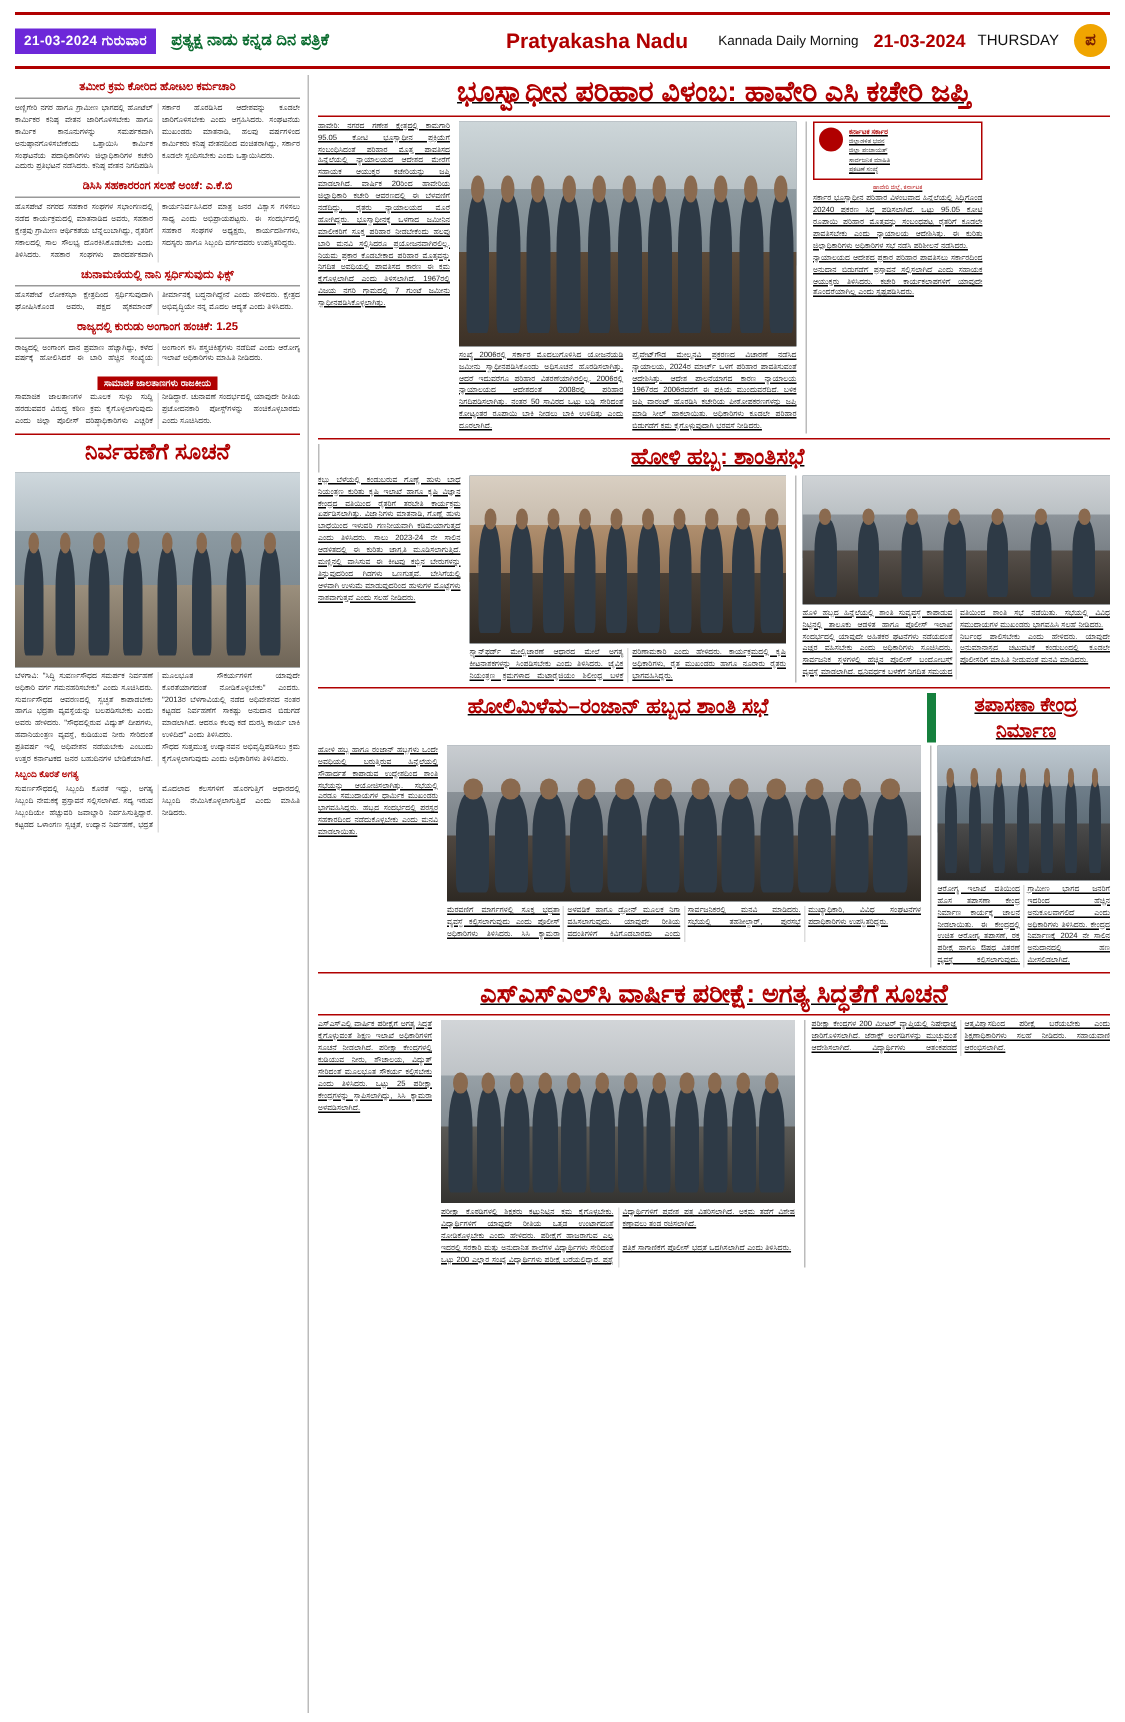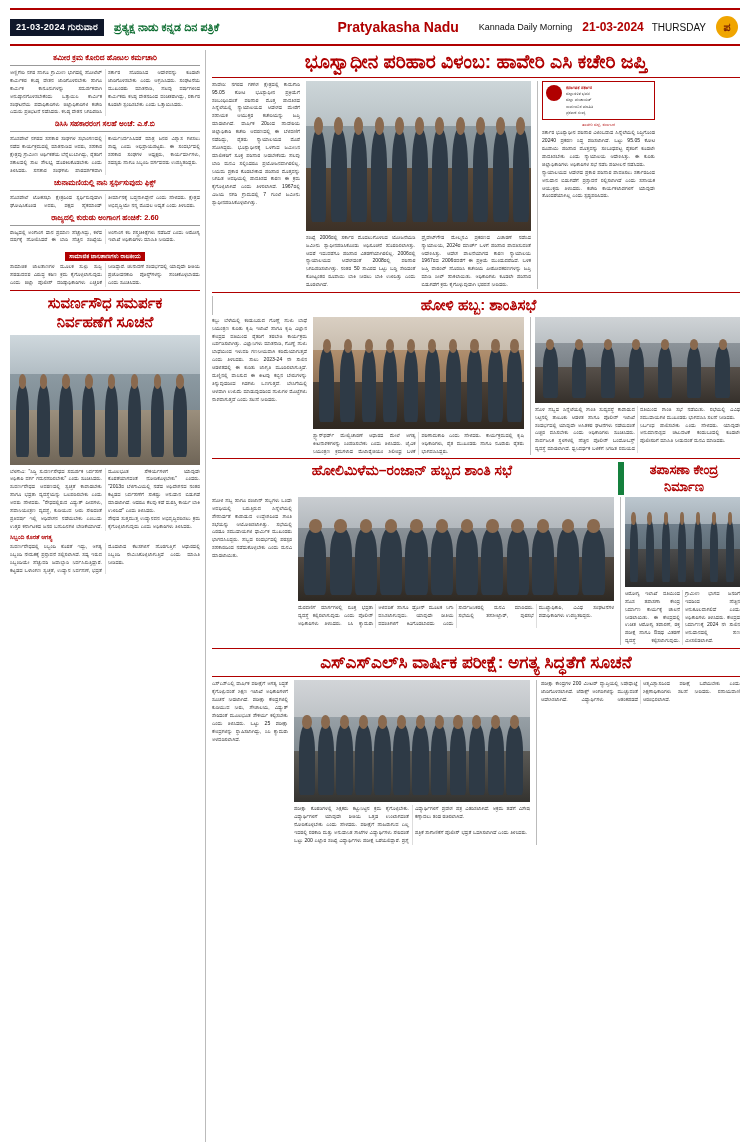--- a/index.html
+++ b/index.html
@@ -8,21 +8,21 @@
     width:750px;height:1148px;background:#fff;position:relative;overflow:hidden;
     box-sizing:border-box;padding:8px 10px 6px 10px;
   }
   
   .masthead{
     border-top:2px solid #b00000;border-bottom:2px solid #b00000;
     height:34px;display:flex;align-items:center;position:relative;
     margin-bottom:4px;
   }
   .mh-date{
-    background:#0f172a;color:#fff;font-size:9px;font-weight:bold;
+    background:#6d28d9;color:#fff;font-size:9px;font-weight:bold;
     padding:3px 6px;letter-spacing:.3px;white-space:nowrap;
   }
   .mh-kan{
     color:#0a6b2e;font-size:11px;font-weight:bold;margin-left:10px;white-space:nowrap;text-align:center;
   }
   .mh-sep{flex:1;}
   .mh-title{color:#b00000;font-size:14px;font-weight:bold;white-space:nowrap;}
   .mh-sub{color:#111;font-size:9px;margin-left:20px;white-space:nowrap;}
   .mh-date2{color:#b00000;font-size:12px;font-weight:bold;margin-left:10px;white-space:nowrap;}
   .mh-day{color:#111;font-size:10px;margin-left:8px;white-space:nowrap;}
@@ -84,29 +84,28 @@
       <div class="kn" style="column-count:2;column-gap:6px;column-rule:1px solid #ddd;">ಅಣ್ಣಿಗೇರಿ ನಗರ ಹಾಗೂ ಗ್ರಾಮೀಣ ಭಾಗದಲ್ಲಿ ಹೋಟೆಲ್ ಕಾರ್ಮಿಕರ ಕನಿಷ್ಠ ವೇತನ ಜಾರಿಗೊಳಿಸಬೇಕು ಹಾಗೂ ಕಾರ್ಮಿಕ ಕಾನೂನುಗಳನ್ನು ಸಮರ್ಪಕವಾಗಿ ಅನುಷ್ಠಾನಗೊಳಿಸಬೇಕೆಂದು ಒತ್ತಾಯಿಸಿ ಕಾರ್ಮಿಕ ಸಂಘಟನೆಯ ಪದಾಧಿಕಾರಿಗಳು ಜಿಲ್ಲಾಧಿಕಾರಿಗಳ ಕಚೇರಿ ಎದುರು ಪ್ರತಿಭಟನೆ ನಡೆಸಿದರು. ಕನಿಷ್ಠ ವೇತನ ನಿಗದಿಪಡಿಸಿ ಸರ್ಕಾರ ಹೊರಡಿಸಿದ ಆದೇಶವನ್ನು ಕೂಡಲೇ ಜಾರಿಗೊಳಿಸಬೇಕು ಎಂದು ಆಗ್ರಹಿಸಿದರು. ಸಂಘಟನೆಯ ಮುಖಂಡರು ಮಾತನಾಡಿ, ಹಲವು ವರ್ಷಗಳಿಂದ ಕಾರ್ಮಿಕರು ಕನಿಷ್ಠ ವೇತನದಿಂದ ವಂಚಿತರಾಗಿದ್ದು, ಸರ್ಕಾರ ಕೂಡಲೇ ಸ್ಪಂದಿಸಬೇಕು ಎಂದು ಒತ್ತಾಯಿಸಿದರು.</div>
 
       <div class="subhead center">ಡಿಸಿಸಿ ಸಹಕಾರರಂಗ ಸಲಹೆ ಅಂಚೆ: ಎ.ಕೆ.ಬಿ</div>
       <div class="rule"></div>
       <div class="kn" style="column-count:2;column-gap:6px;column-rule:1px solid #ddd;">ಹೊಸಪೇಟೆ ನಗರದ ಸಹಕಾರ ಸಂಘಗಳ ಸಭಾಂಗಣದಲ್ಲಿ ನಡೆದ ಕಾರ್ಯಕ್ರಮದಲ್ಲಿ ಮಾತನಾಡಿದ ಅವರು, ಸಹಕಾರ ಕ್ಷೇತ್ರವು ಗ್ರಾಮೀಣ ಆರ್ಥಿಕತೆಯ ಬೆನ್ನೆಲುಬಾಗಿದ್ದು, ರೈತರಿಗೆ ಸಕಾಲದಲ್ಲಿ ಸಾಲ ಸೌಲಭ್ಯ ದೊರಕಿಸಿಕೊಡಬೇಕು ಎಂದು ತಿಳಿಸಿದರು. ಸಹಕಾರ ಸಂಘಗಳು ಪಾರದರ್ಶಕವಾಗಿ ಕಾರ್ಯನಿರ್ವಹಿಸಿದರೆ ಮಾತ್ರ ಜನರ ವಿಶ್ವಾಸ ಗಳಿಸಲು ಸಾಧ್ಯ ಎಂದು ಅಭಿಪ್ರಾಯಪಟ್ಟರು. ಈ ಸಂದರ್ಭದಲ್ಲಿ ಸಹಕಾರ ಸಂಘಗಳ ಅಧ್ಯಕ್ಷರು, ಕಾರ್ಯದರ್ಶಿಗಳು, ಸದಸ್ಯರು ಹಾಗೂ ಸಿಬ್ಬಂದಿ ವರ್ಗದವರು ಉಪಸ್ಥಿತರಿದ್ದರು.</div>
 
       <div class="subhead center">ಚುನಾಮಣಿಯಲ್ಲಿ ನಾನಿ ಸ್ಪರ್ಧಿಸುವುದು ಫಿಕ್ಸ್</div>
       <div class="rule"></div>
       <div class="kn" style="column-count:2;column-gap:6px;column-rule:1px solid #ddd;">ಹೊಸಪೇಟೆ ಲೋಕಸಭಾ ಕ್ಷೇತ್ರದಿಂದ ಸ್ಪರ್ಧಿಸುವುದಾಗಿ ಘೋಷಿಸಿಕೊಂಡ ಅವರು, ಪಕ್ಷದ ಹೈಕಮಾಂಡ್ ತೀರ್ಮಾನಕ್ಕೆ ಬದ್ಧನಾಗಿದ್ದೇನೆ ಎಂದು ಹೇಳಿದರು. ಕ್ಷೇತ್ರದ ಅಭಿವೃದ್ಧಿಯೇ ನನ್ನ ಮೊದಲ ಆದ್ಯತೆ ಎಂದು ತಿಳಿಸಿದರು.</div>
 
-      <div class="subhead center">ರಾಜ್ಯದಲ್ಲಿ ಕುರುಡು ಅಂಗಾಂಗ ಹಂಚಿಕೆ: 2.60</div>
+      <div class="subhead center">ರಾಜ್ಯದಲ್ಲಿ ಕುರುಡು ಅಂಗಾಂಗ ಹಂಚಿಕೆ: 1.25</div>
       <div class="rule"></div>
       <div class="kn" style="column-count:2;column-gap:6px;column-rule:1px solid #ddd;">ರಾಜ್ಯದಲ್ಲಿ ಅಂಗಾಂಗ ದಾನ ಪ್ರಮಾಣ ಹೆಚ್ಚಾಗಿದ್ದು, ಕಳೆದ ವರ್ಷಕ್ಕೆ ಹೋಲಿಸಿದರೆ ಈ ಬಾರಿ ಹೆಚ್ಚಿನ ಸಂಖ್ಯೆಯ ಅಂಗಾಂಗ ಕಸಿ ಶಸ್ತ್ರಚಿಕಿತ್ಸೆಗಳು ನಡೆದಿವೆ ಎಂದು ಆರೋಗ್ಯ ಇಲಾಖೆ ಅಧಿಕಾರಿಗಳು ಮಾಹಿತಿ ನೀಡಿದರು.</div>
 
       <div style="text-align:center;"><span class="tag">ಸಾಮಾಜಿಕ ಜಾಲತಾಣಗಳು ರಾಜಕೀಯ</span></div>
       <div class="kn" style="column-count:2;column-gap:6px;column-rule:1px solid #ddd;">ಸಾಮಾಜಿಕ ಜಾಲತಾಣಗಳ ಮೂಲಕ ಸುಳ್ಳು ಸುದ್ದಿ ಹರಡುವವರ ವಿರುದ್ಧ ಕಠಿಣ ಕ್ರಮ ಕೈಗೊಳ್ಳಲಾಗುವುದು ಎಂದು ಜಿಲ್ಲಾ ಪೊಲೀಸ್ ವರಿಷ್ಠಾಧಿಕಾರಿಗಳು ಎಚ್ಚರಿಕೆ ನೀಡಿದ್ದಾರೆ. ಚುನಾವಣೆ ಸಂದರ್ಭದಲ್ಲಿ ಯಾವುದೇ ರೀತಿಯ ಪ್ರಚೋದನಕಾರಿ ಪೋಸ್ಟ್‌ಗಳನ್ನು ಹಂಚಿಕೊಳ್ಳಬಾರದು ಎಂದು ಸೂಚಿಸಿದರು.</div>
 
       <div class="rule-red"></div>
-      <div class="hl" style="font-size:15px;">ಸುವರ್ಣಸೌಧ ಸಮರ್ಪಕ</div>
       <div class="hl" style="font-size:15px;margin-bottom:3px;">ನಿರ್ವಹಣೆಗೆ ಸೂಚನೆ</div>
 
       <div class="photo" style="height:130px;">
         <div class="sky"></div>
         <div class="mid"></div>
         <div class="ground" style="background:linear-gradient(#9b8f7d,#6f6557);"></div>
         <div class="ppl">
           <i style="left:3%"></i>
             <i style="left:14%"></i>
             <i style="left:26%"></i>
@@ -117,21 +116,21 @@
             <i style="left:86%"></i>
         </div>
       </div>
 
       <div class="kn" style="column-count:2;column-gap:6px;column-rule:1px solid #ddd;margin-top:3px;">ಬೆಳಗಾವಿ: "ಸಿದ್ಧಿ ಸುವರ್ಣಸೌಧದ ಸಮರ್ಪಕ ನಿರ್ವಹಣೆ ಅಧಿಕಾರಿ ವರ್ಗ ಗಮನಹರಿಸಬೇಕು" ಎಂದು ಸೂಚಿಸಿದರು. ಸುವರ್ಣಸೌಧದ ಆವರಣದಲ್ಲಿ ಸ್ವಚ್ಛತೆ ಕಾಪಾಡಬೇಕು ಹಾಗೂ ಭದ್ರತಾ ವ್ಯವಸ್ಥೆಯನ್ನು ಬಲಪಡಿಸಬೇಕು ಎಂದು ಅವರು ಹೇಳಿದರು. "ಸೌಧದಲ್ಲಿರುವ ವಿದ್ಯುತ್ ದೀಪಗಳು, ಹವಾನಿಯಂತ್ರಣ ವ್ಯವಸ್ಥೆ, ಕುಡಿಯುವ ನೀರು ಸೇರಿದಂತೆ ಮೂಲಭೂತ ಸೌಕರ್ಯಗಳಿಗೆ ಯಾವುದೇ ಕೊರತೆಯಾಗದಂತೆ ನೋಡಿಕೊಳ್ಳಬೇಕು" ಎಂದರು. "2013ರ ಬೆಳಗಾವಿಯಲ್ಲಿ ನಡೆದ ಅಧಿವೇಶನದ ನಂತರ ಕಟ್ಟಡದ ನಿರ್ವಹಣೆಗೆ ಸಾಕಷ್ಟು ಅನುದಾನ ಬಿಡುಗಡೆ ಮಾಡಲಾಗಿದೆ. ಆದರೂ ಕೆಲವು ಕಡೆ ದುರಸ್ತಿ ಕಾರ್ಯ ಬಾಕಿ ಉಳಿದಿದೆ" ಎಂದು ತಿಳಿಸಿದರು.</div>
       <div class="kn" style="column-count:2;column-gap:6px;column-rule:1px solid #ddd;">ಪ್ರತಿವರ್ಷ ಇಲ್ಲಿ ಅಧಿವೇಶನ ನಡೆಯಬೇಕು ಎಂಬುದು ಉತ್ತರ ಕರ್ನಾಟಕದ ಜನರ ಬಹುದಿನಗಳ ಬೇಡಿಕೆಯಾಗಿದೆ. ಸೌಧದ ಸುತ್ತಮುತ್ತ ಉದ್ಯಾನವನ ಅಭಿವೃದ್ಧಿಪಡಿಸಲು ಕ್ರಮ ಕೈಗೊಳ್ಳಲಾಗುವುದು ಎಂದು ಅಧಿಕಾರಿಗಳು ತಿಳಿಸಿದರು.</div>
       <div class="subhead" style="font-size:6px;">ಸಿಬ್ಬಂದಿ ಕೊರತೆ ಅಗತ್ಯ</div>
       <div class="kn" style="column-count:2;column-gap:6px;column-rule:1px solid #ddd;">ಸುವರ್ಣಸೌಧದಲ್ಲಿ ಸಿಬ್ಬಂದಿ ಕೊರತೆ ಇದ್ದು, ಅಗತ್ಯ ಸಿಬ್ಬಂದಿ ನೇಮಕಕ್ಕೆ ಪ್ರಸ್ತಾವನೆ ಸಲ್ಲಿಸಲಾಗಿದೆ. ಸದ್ಯ ಇರುವ ಸಿಬ್ಬಂದಿಯೇ ಹೆಚ್ಚುವರಿ ಜವಾಬ್ದಾರಿ ನಿರ್ವಹಿಸುತ್ತಿದ್ದಾರೆ. ಕಟ್ಟಡದ ಒಳಾಂಗಣ ಸ್ವಚ್ಛತೆ, ಉದ್ಯಾನ ನಿರ್ವಹಣೆ, ಭದ್ರತೆ ಮೊದಲಾದ ಕೆಲಸಗಳಿಗೆ ಹೊರಗುತ್ತಿಗೆ ಆಧಾರದಲ್ಲಿ ಸಿಬ್ಬಂದಿ ನೇಮಿಸಿಕೊಳ್ಳಲಾಗುತ್ತಿದೆ ಎಂದು ಮಾಹಿತಿ ನೀಡಿದರು.</div>
     </div>
 
-    <div class="col" style="flex:1;">
+    <div class="col" style="flex:1;text-decoration:underline;">
 
       <div class="hl" style="font-size:19px;margin-bottom:3px;">ಭೂಸ್ವಾಧೀನ ಪರಿಹಾರ ವಿಳಂಬ: ಹಾವೇರಿ ಎಸಿ ಕಚೇರಿ ಜಪ್ತಿ</div>
       <div class="rule-red"></div>
 
       <div class="cols">
         <div class="col" style="width:88px;">
           <div class="kn">ಹಾವೇರಿ: ನಗರದ ಗಣೇಶ ಕ್ಷೇತ್ರದಲ್ಲಿ ಕಾಮಗಾರಿ 95.05 ಕೋಟಿ ಭೂಸ್ವಾಧೀನ ಪ್ರಕ್ರಿಯೆಗೆ ಸಂಬಂಧಿಸಿದಂತೆ ಪರಿಹಾರ ಮೊತ್ತ ಪಾವತಿಸದ ಹಿನ್ನೆಲೆಯಲ್ಲಿ ನ್ಯಾಯಾಲಯದ ಆದೇಶದ ಮೇರೆಗೆ ಸಹಾಯಕ ಆಯುಕ್ತರ ಕಚೇರಿಯನ್ನು ಜಪ್ತಿ ಮಾಡಲಾಗಿದೆ. ವಾರ್ಷಿಕ 20ರಿಂದ ಹಾವೇರಿಯ ಜಿಲ್ಲಾಧಿಕಾರಿ ಕಚೇರಿ ಆವರಣದಲ್ಲಿ ಈ ಬೆಳವಣಿಗೆ ನಡೆದಿದ್ದು, ರೈತರು ನ್ಯಾಯಾಲಯದ ಮೊರೆ ಹೋಗಿದ್ದರು. ಭೂಸ್ವಾಧೀನಕ್ಕೆ ಒಳಗಾದ ಜಮೀನಿನ ಮಾಲೀಕರಿಗೆ ಸೂಕ್ತ ಪರಿಹಾರ ನೀಡಬೇಕೆಂದು ಹಲವು ಬಾರಿ ಮನವಿ ಸಲ್ಲಿಸಿದರೂ ಪ್ರಯೋಜನವಾಗಿರಲಿಲ್ಲ. ನಿಯಮ ಪ್ರಕಾರ ಕೊಡಬೇಕಾದ ಪರಿಹಾರ ಮೊತ್ತವನ್ನು ನಿಗದಿತ ಅವಧಿಯಲ್ಲಿ ಪಾವತಿಸದ ಕಾರಣ ಈ ಕ್ರಮ ಕೈಗೊಳ್ಳಲಾಗಿದೆ ಎಂದು ತಿಳಿಸಲಾಗಿದೆ. 1967ರಲ್ಲಿ ವಿಜಯ ನಗರಿ ಗ್ರಾಮದಲ್ಲಿ 7 ಗುಂಟೆ ಜಮೀನು ಸ್ವಾಧೀನಪಡಿಸಿಕೊಳ್ಳಲಾಗಿತ್ತು.</div>
         </div>
         <div class="col" style="width:225px;">
           <div class="photo" style="height:150px;">

